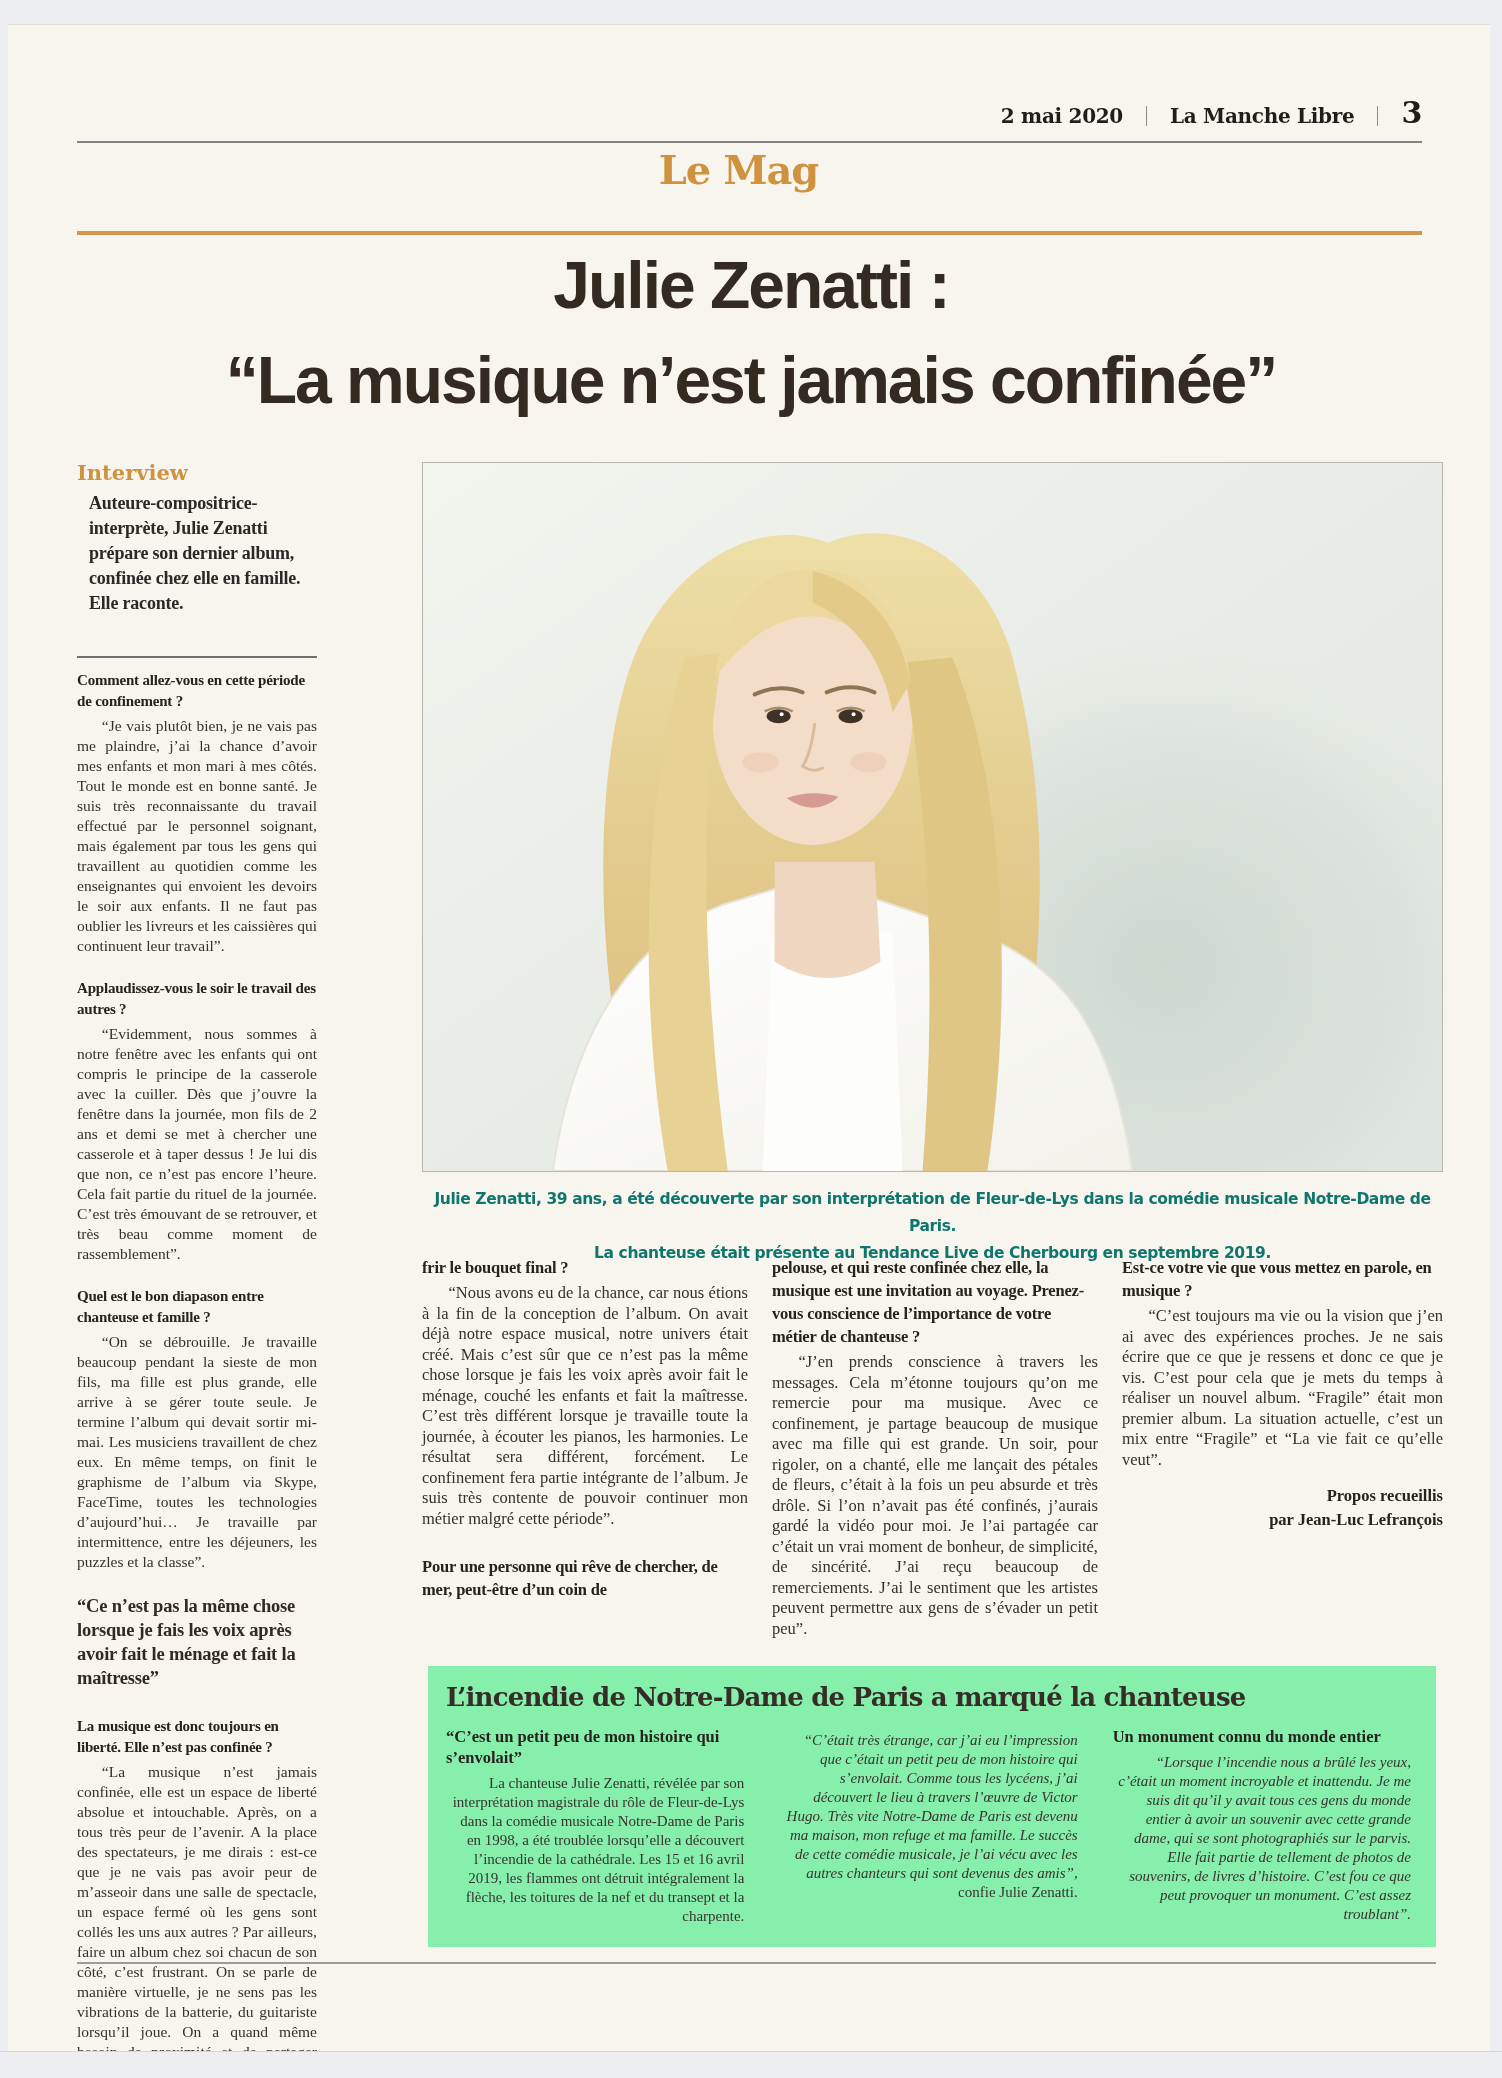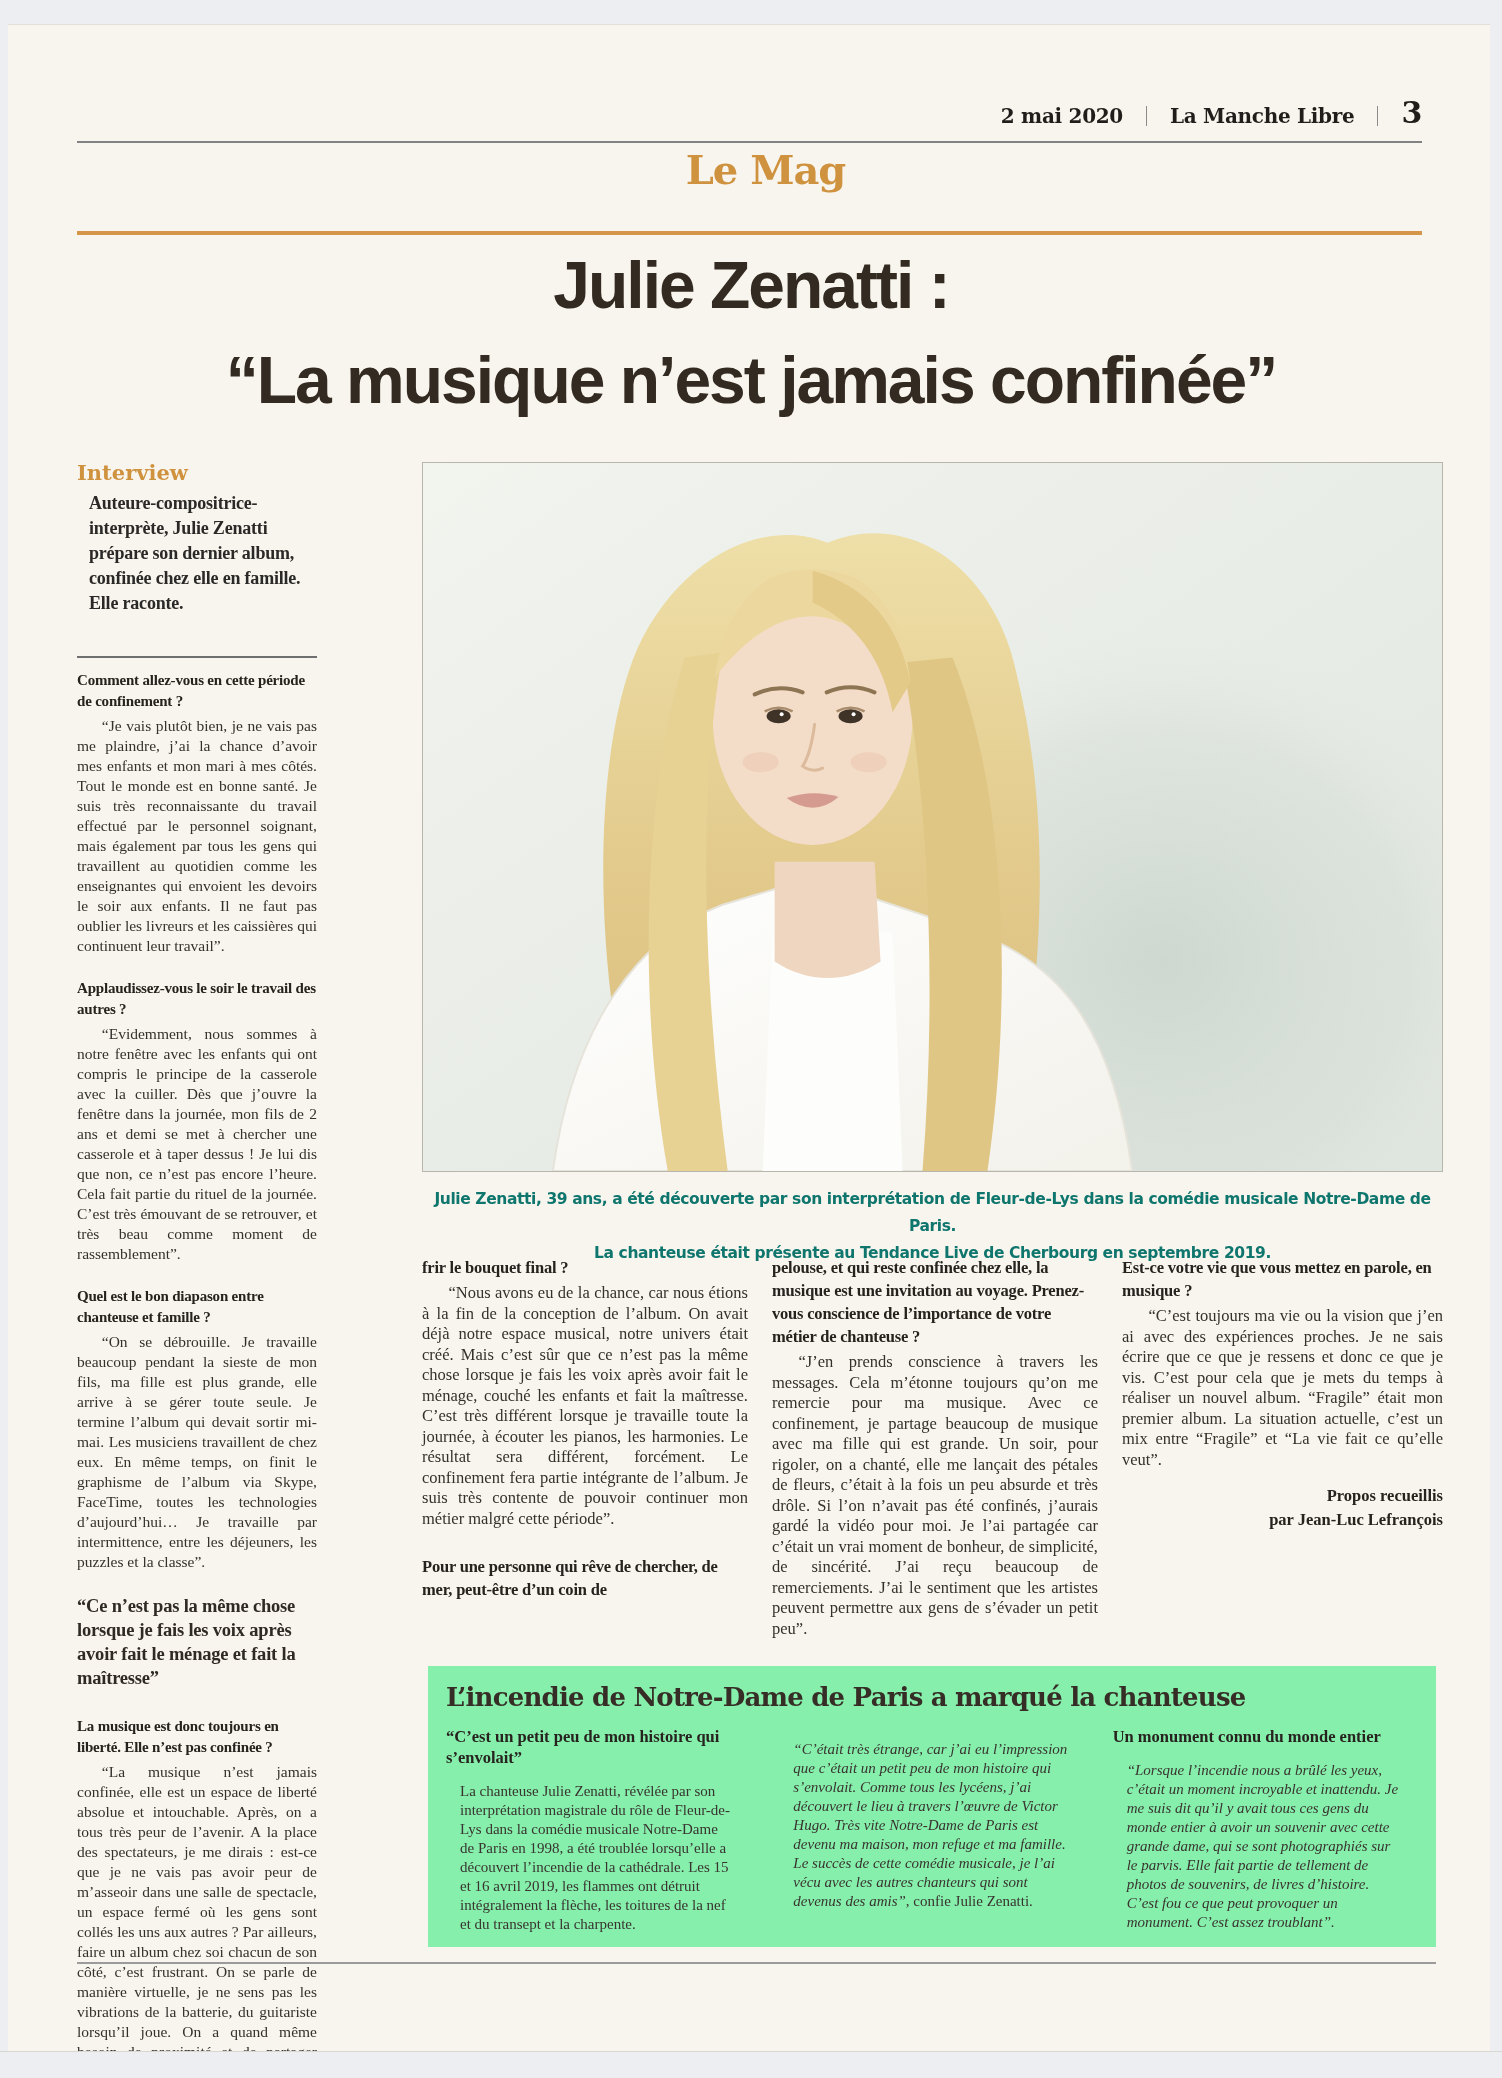--- a/index.html
+++ b/index.html
@@ -28,21 +28,21 @@
   #masthead .m-item{font-size:20px;letter-spacing:-0.3px;}
   #masthead .m-sep{width:1px;height:20px;background:#8a8a8a;margin:0 13px;align-self:center;}
   #masthead .m-page{font-size:30px;line-height:20px;}
 
   .rule{position:absolute;}
   #rule-top{left:77px;top:141px;width:1345px;height:2px;background:#828282;}
   #rule-orange{left:77px;top:231px;width:1345px;height:4px;background:#d6964a;}
   #rule-bottom{left:77px;top:1962px;width:1359px;height:2px;background:#9b9b9b;}
 
   #section-label{
-    position:absolute;left:93px;top:146px;width:1345px;
+    position:absolute;left:66px;top:146px;width:1345px;
     text-align:center;
     font-family:"DejaVu Serif", serif;font-weight:bold;
     font-size:40px;letter-spacing:-1px;color:#cf923f;
   }
 
   #headline{
     position:absolute;left:30px;top:238px;width:1442px;
     text-align:center;
     font-family:Liberation Sans, sans-serif;font-weight:bold;
     font-size:66px;line-height:95px;letter-spacing:-2px;
@@ -109,21 +109,21 @@
   #feature-box h2{
     margin:0 0 14px 0;
     font-family:"DejaVu Serif", serif;font-weight:bold;
     font-size:26px;letter-spacing:-0.8px;color:#362e26;
   }
   .box-cols{display:grid;grid-template-columns:1fr 1fr 1fr;column-gap:30px;}
   .box-head{
     font-weight:bold;font-size:16.5px;line-height:21px;
     color:#26231f;margin:0 0 6px 0;
   }
-  .box-body{font-size:15px;line-height:19px;margin:14px;color:#38342f;text-align:left;}
+  .box-body{font-size:15px;line-height:19px;margin:5px;color:#38342f;text-align:right;}
   .box-italic{font-style:italic;}
 </style>
 </head>
 <body>
 
 <div class="edge" id="edge-top"></div>
 <div class="edge" id="edge-left"></div>
 <div class="edge" id="edge-right"></div>
 <div class="edge" id="edge-bottom"></div>
 <div class="paper-line"></div>

